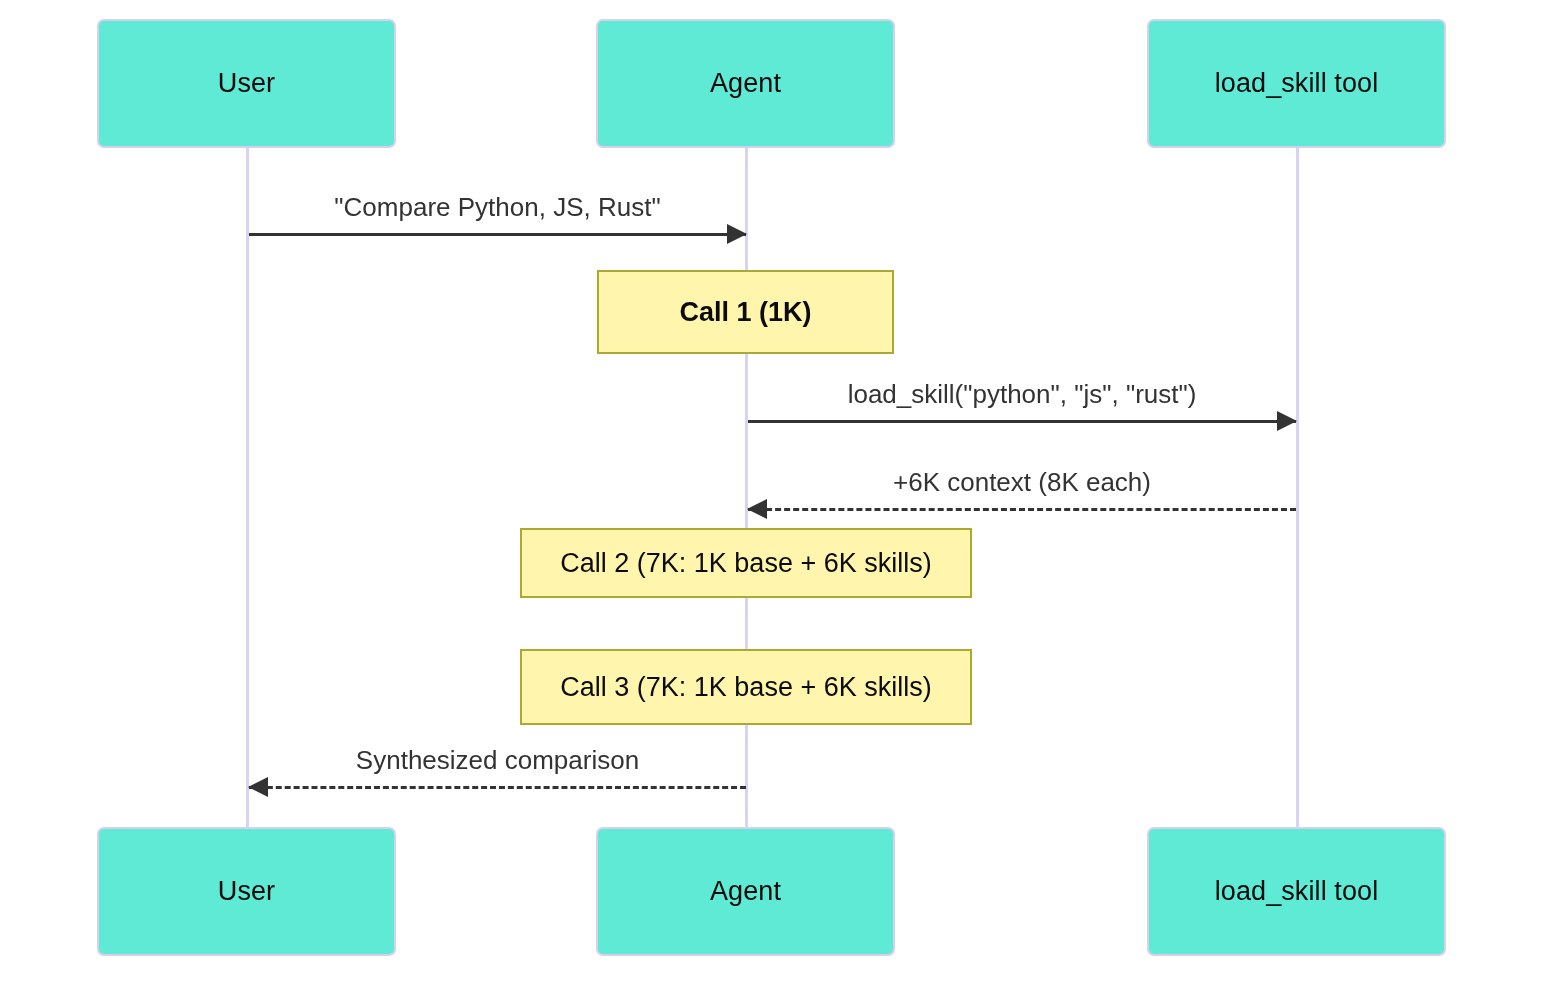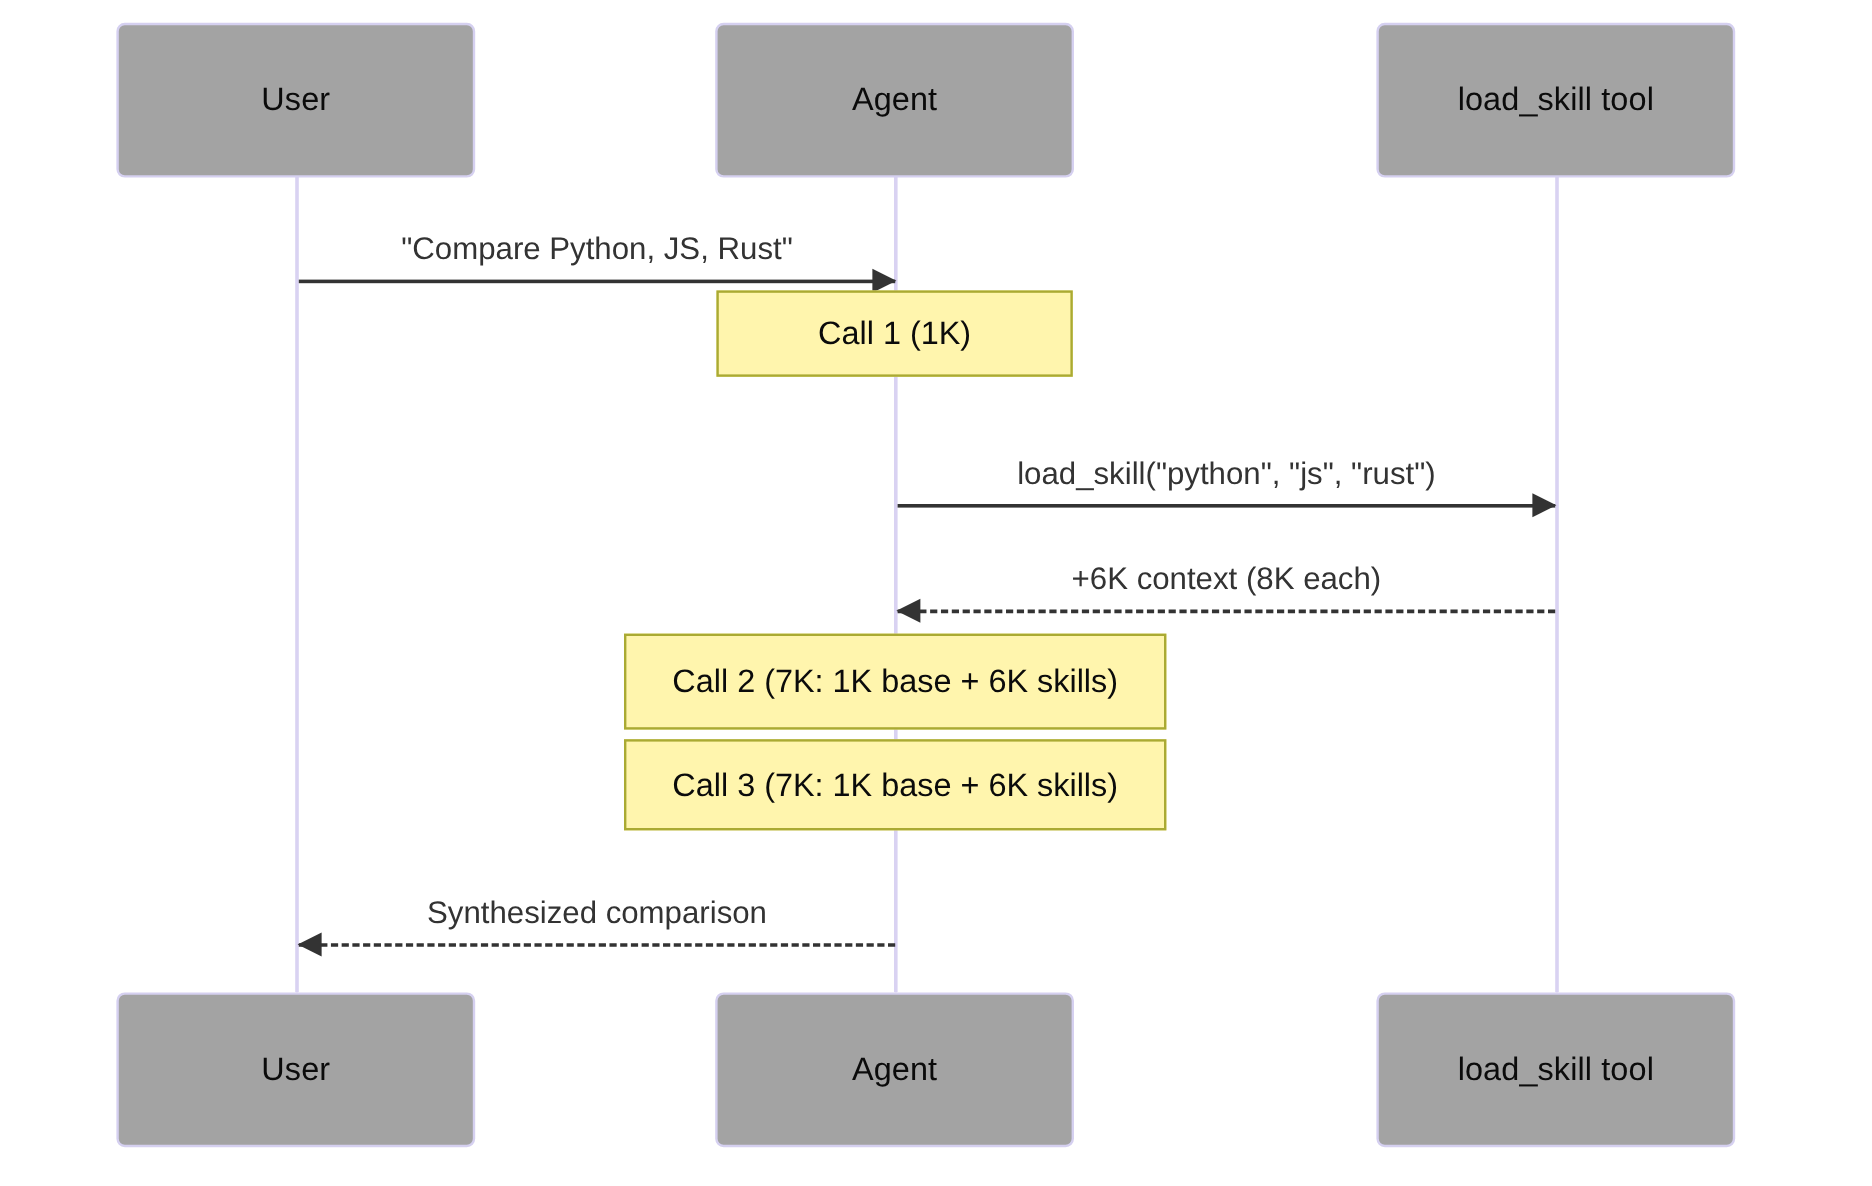--- a/index.html
+++ b/index.html
@@ -23,21 +23,21 @@
   .lifeline {
     position: absolute;
     width: 3px;
     background: #d9d2f2;
     border-radius: 1px;
   }
   
   .participant {
     position: absolute;
     box-sizing: border-box;
-    background: #a3a3a3;
+    background: #5eead4;
     border: 2px solid #d5d0f0;
     border-radius: 7px;
     display: flex;
     align-items: center;
     justify-content: center;
   }
   .participant-label {
     font-size: 27px;
     color: #0b0b0b;
     font-weight: 400;
@@ -122,41 +122,41 @@
   <div class="participant" style="left:1147px; top:19px; width:299px; height:129px;">
     <span class="participant-label">load_skill tool</span>
   </div>
 
   <div class="message" style="left:249px; top:233px; width:497px;">
     <div class="msg-line"></div>
     <div class="arrowhead right"></div>
     <div class="msg-label">"Compare Python, JS, Rust"</div>
   </div>
 
-  <div class="note" style="left:597px; top:242px; width:297px; height:72px;">
+  <div class="note" style="left:597px; top:270px; width:297px; height:84px;font-weight:bold;">
     <span class="note-label">Call 1 (1K)</span>
   </div>
 
   <div class="message" style="left:748px; top:420px; width:548px;">
     <div class="msg-line"></div>
     <div class="arrowhead right"></div>
     <div class="msg-label">load_skill("python", "js", "rust")</div>
   </div>
 
   <div class="message" style="left:748px; top:508px; width:548px;">
     <div class="msg-line dashed"></div>
     <div class="arrowhead left"></div>
     <div class="msg-label">+6K context (8K each)</div>
   </div>
 
-  <div class="note" style="left:520px; top:528px; width:452px; height:80px;">
+  <div class="note" style="left:520px; top:528px; width:452px; height:70px;">
     <span class="note-label">Call 2 (7K: 1K base + 6K skills)</span>
   </div>
 
-  <div class="note" style="left:520px; top:616px; width:452px; height:76px;">
+  <div class="note" style="left:520px; top:649px; width:452px; height:76px;">
     <span class="note-label">Call 3 (7K: 1K base + 6K skills)</span>
   </div>
 
   <div class="message" style="left:249px; top:786px; width:497px;">
     <div class="msg-line dashed"></div>
     <div class="arrowhead left"></div>
     <div class="msg-label">Synthesized comparison</div>
   </div>
 
   <div class="participant" style="left:97px; top:827px; width:299px; height:129px;">

